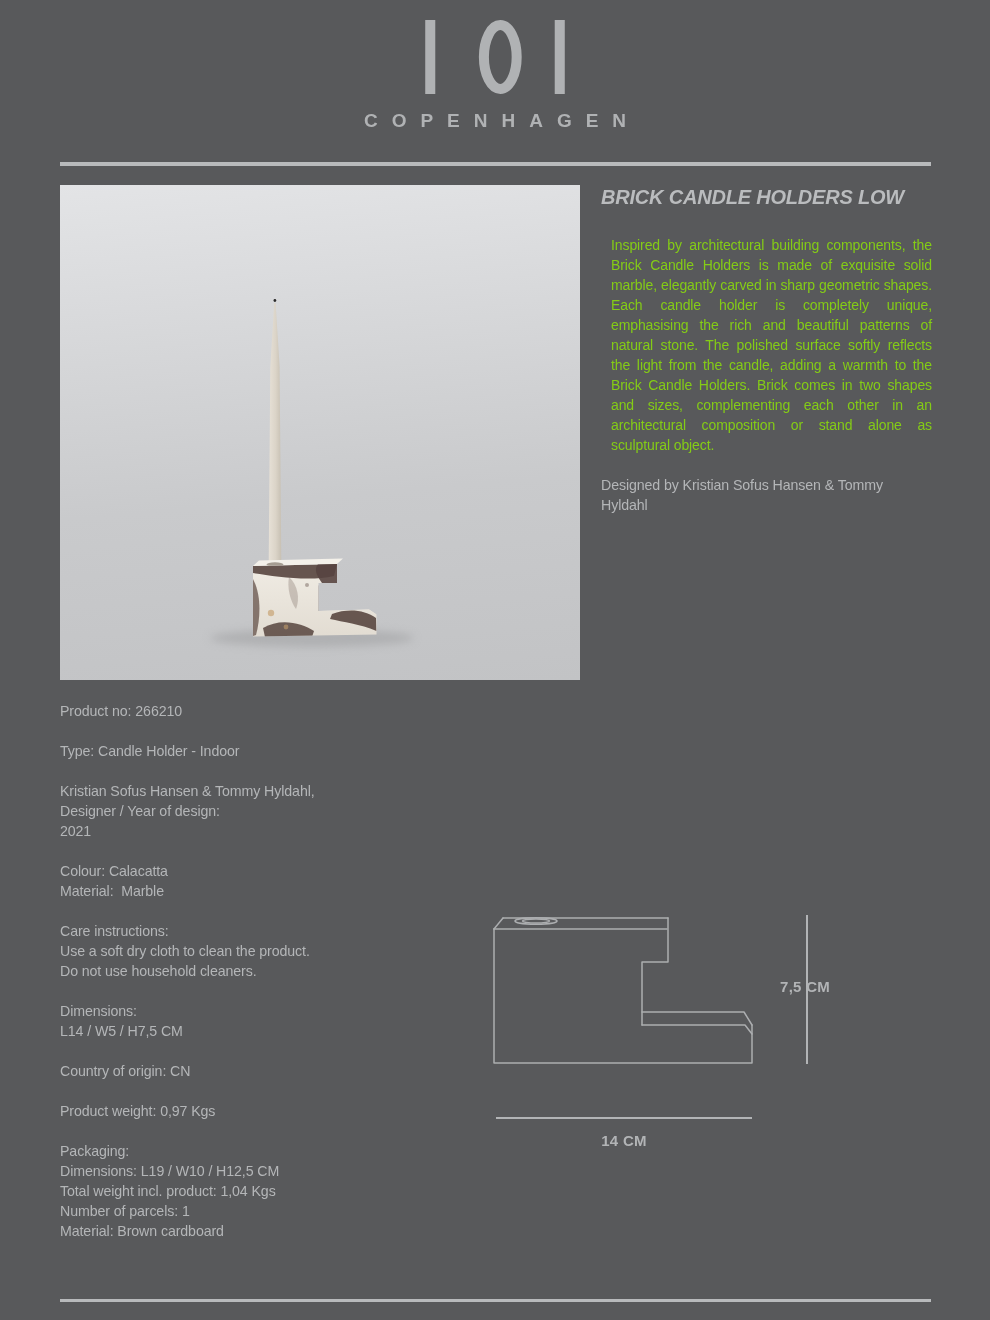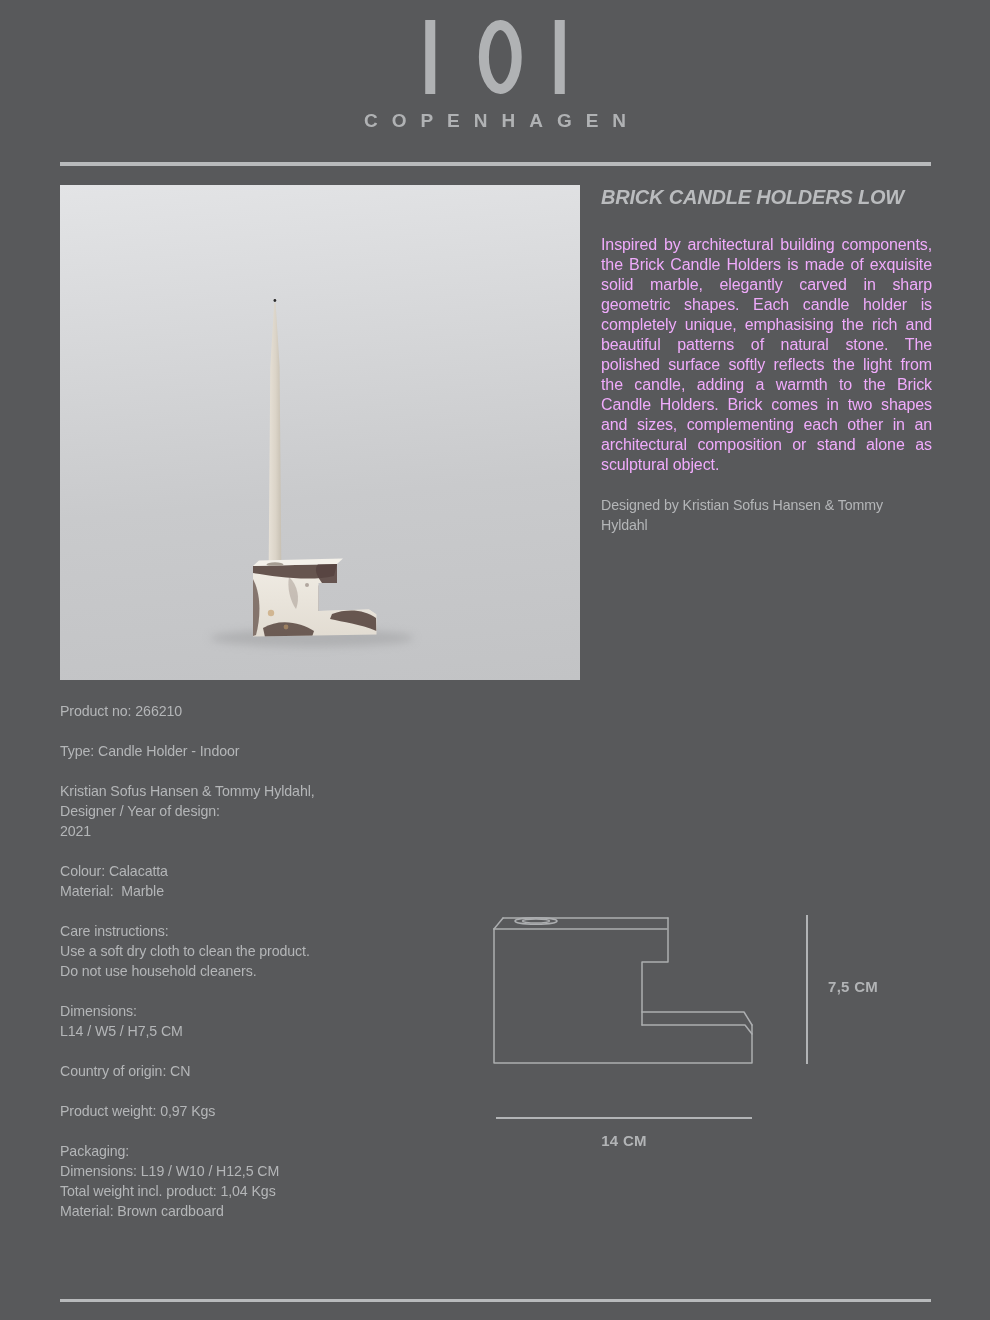--- a/index.html
+++ b/index.html
@@ -73,26 +73,26 @@
   .info h1 {
     margin: 0;
     font-size: 20px;
     line-height: 22px;
     font-weight: bold;
     letter-spacing: -0.2px;
     color: #babcbe;
     font-style: italic;
   }
   .desc {
-    margin: 27px 0 0 0;
-    font-size: 16px;
+    margin: 27px 0 0 10px;
+    font-size: 14px;
     line-height: 20px;
     text-align: justify;
     letter-spacing: -0.1px;
-    color: #f0abfc;
+    color: #84cc16;
   }
   .designer {
     margin: 20px 0 0 0;
     font-size: 14.2px;
     line-height: 20px;
     letter-spacing: -0.1px;
     color: #b4b6b8;
   }
 
   
@@ -136,21 +136,21 @@
     height: 2px;
     background: #b2b4b6;
   }
   .dim-label {
     position: absolute;
     font-size: 15px;
     font-weight: bold;
     letter-spacing: 0.3px;
     color: #b2b4b6;
   }
-  .dim-label-height { left: 828px; top: 978px; text-align: center; }
+  .dim-label-height { left: 780px; top: 978px; text-align: center; }
   .dim-label-length {
     left: 496px;
     top: 1132px;
     width: 256px;
     text-align: center;
   }
 </style>
 </head>
 <body>
 
@@ -249,20 +249,21 @@
     <div class="spec-block">
       <span class="spec-line">Country of origin: CN</span>
     </div>
     <div class="spec-block">
       <span class="spec-line">Product weight: 0,97 Kgs</span>
     </div>
     <div class="spec-block">
       <span class="spec-line">Packaging:</span>
       <span class="spec-line">Dimensions: L19 / W10 / H12,5 CM</span>
       <span class="spec-line">Total weight incl. product: 1,04 Kgs</span>
+      <span class="spec-line">Number of parcels: 1</span>
       <span class="spec-line">Material: Brown cardboard</span>
     </div>
   </section>
 
   <svg class="diagram-outline" viewBox="0 0 300 160">
     <g fill="none" stroke="#acaeb0" stroke-width="1.5" stroke-linecap="round" stroke-linejoin="round">
       <path d="M18,8 L183,8"></path>
       <path d="M18,8 L9,19"></path>
       <path d="M9,19 L182,19"></path>
       <path d="M183,8 L183,52 L157,52 L157,115"></path>

